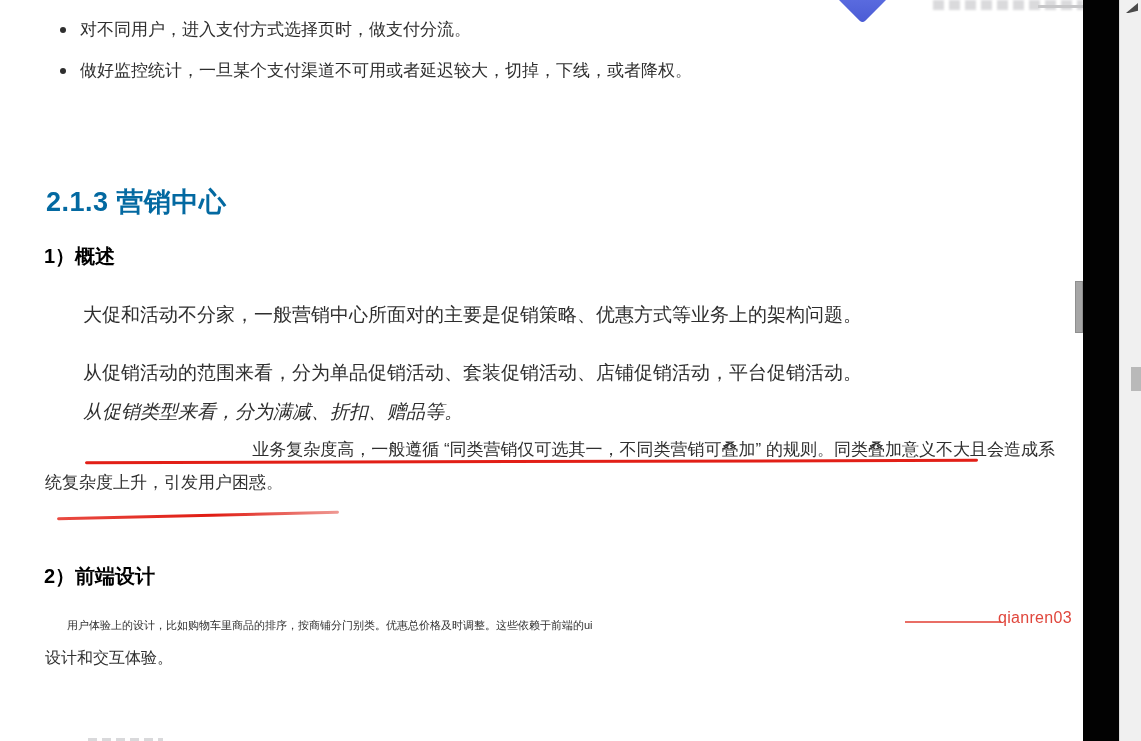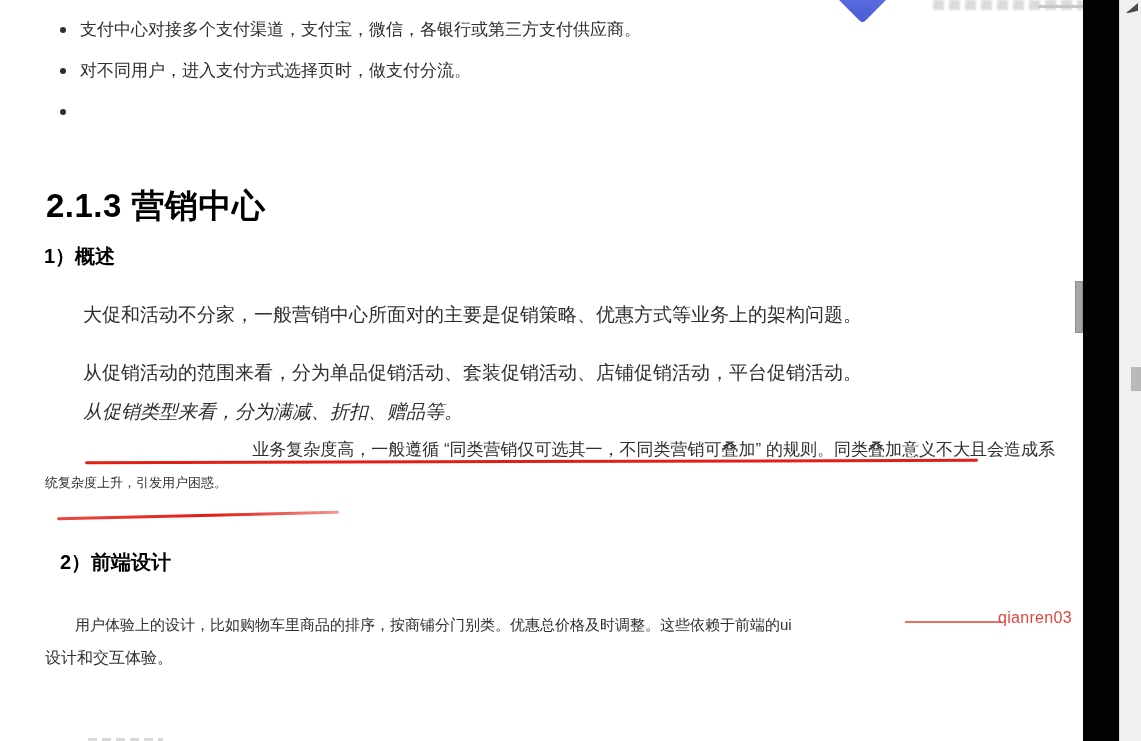--- a/index.html
+++ b/index.html
@@ -7,31 +7,31 @@
     position:relative;width:1141px;height:741px;overflow:hidden;
     background:#ffffff;
     font-family:"Liberation Sans","DejaVu Sans",sans-serif;
     color:#2f2f2f;
   }
   .abs{position:absolute;}
   .bullet-list{left:58px;top:18px;width:980px;}
   .bullet-item{position:relative;padding-left:22px;margin-bottom:17px;
     font-size:17px;line-height:24px;color:#2e2e2e;}
   .bullet-dot{position:absolute;left:2px;top:9px;width:6px;height:6px;border-radius:50%;background:#2e2e2e;}
-  .h-main{left:46px;top:184px;font-size:33px;font-weight:bold;color:#000000;letter-spacing:.5px;}
+  .h-main{left:46px;top:184px;font-size:27px;font-weight:bold;color:#0369a1;letter-spacing:.5px;}
   .h-sub{font-size:20px;font-weight:bold;color:#000000;}
   .h-sub1{left:44px;top:243px;}
-  .h-sub2{left:44px;top:549px;margin-left:16px;}
+  .h-sub2{left:44px;top:563px;}
   .para{left:45px;width:1000px;font-size:19px;line-height:24px;color:#2e2e2e;text-indent:2em;}
   .p1{top:303px;}
   .p2{top:361px;}
   .p3{top:400px;font-style:italic;}
   .uline1{left:45px;top:438px;width:1010px;font-size:17px;line-height:24px;text-indent:2em;white-space:nowrap;overflow:hidden;text-align:right;}
-  .uline2{left:45px;top:471px;font-size:13px;line-height:24px;font-family:Liberation Serif, serif;}
-  .p-last1{left:45px;top:613px;width:1005px;font-size:15px;line-height:24px;text-indent:2em;white-space:nowrap;overflow:hidden;}
+  .uline2{left:45px;top:471px;font-size:17px;line-height:24px;font-family:Liberation Serif, serif;}
+  .p-last1{left:45px;top:613px;width:1005px;font-size:11px;line-height:24px;text-indent:2em;white-space:nowrap;overflow:hidden;}
   .p-last2{left:0;top:646px;left:45px;font-size:16px;line-height:24px;}
   
   .red-underline{left:85px;top:460px;width:893px;height:3px;background:#e21f17;border-radius:2px;transform:rotate(-0.15deg);}
   .red-stroke{left:57px;top:514px;width:282px;height:3px;background:linear-gradient(90deg,#e94b42,#e01b12 55%,#ef9a94);border-radius:2px;transform:rotate(-1.3deg);}
   .wm-line{left:905px;top:621px;width:96px;height:2px;background:#e5554a;opacity:.85;}
   .watermark-text{left:998px;top:609px;font-size:16px;color:#e0463c;letter-spacing:.3px;text-align:right;}
   
   .logo-diamond{left:842px;top:-26px;width:41px;height:41px;transform:rotate(45deg);
     background:linear-gradient(135deg,#8490ea 0%,#5b6ce0 55%,#4a5bd4 100%);border-radius:4px;}
   .logo-text-blur{left:933px;top:0;width:150px;height:10px;
@@ -54,28 +54,25 @@
 
 <div class="stage">
 
   <div class="abs logo-diamond"></div>
   <div class="abs logo-text-blur"></div>
   <div class="abs logo-text-underline"></div>
 
   <div class="abs bullet-list">
     <div class="bullet-item">
       <span class="bullet-dot"></span>
-      <span>支付中心对接多个支付渠道，支付宝，微信，各银行或第三方支付供应商。</span>
-    </div>
-    <div class="bullet-item">
-      <span class="bullet-dot"></span>
       <span>对不同用户，进入支付方式选择页时，做支付分流。</span>
     </div>
     <div class="bullet-item">
       <span class="bullet-dot"></span>
+      <span>做好监控统计，一旦某个支付渠道不可用或者延迟较大，切掉，下线，或者降权。</span>
     </div>
   </div>
 
   <div class="abs h-main">2.1.3 营销中心</div>
   <div class="abs h-sub h-sub1">1）概述</div>
 
   <div class="abs para p1">大促和活动不分家，一般营销中心所面对的主要是促销策略、优惠方式等业务上的架构问题。</div>
   <div class="abs para p2">从促销活动的范围来看，分为单品促销活动、套装促销活动、店铺促销活动，平台促销活动。</div>
   <div class="abs para p3">从促销类型来看，分为满减、折扣、赠品等。</div>
 

